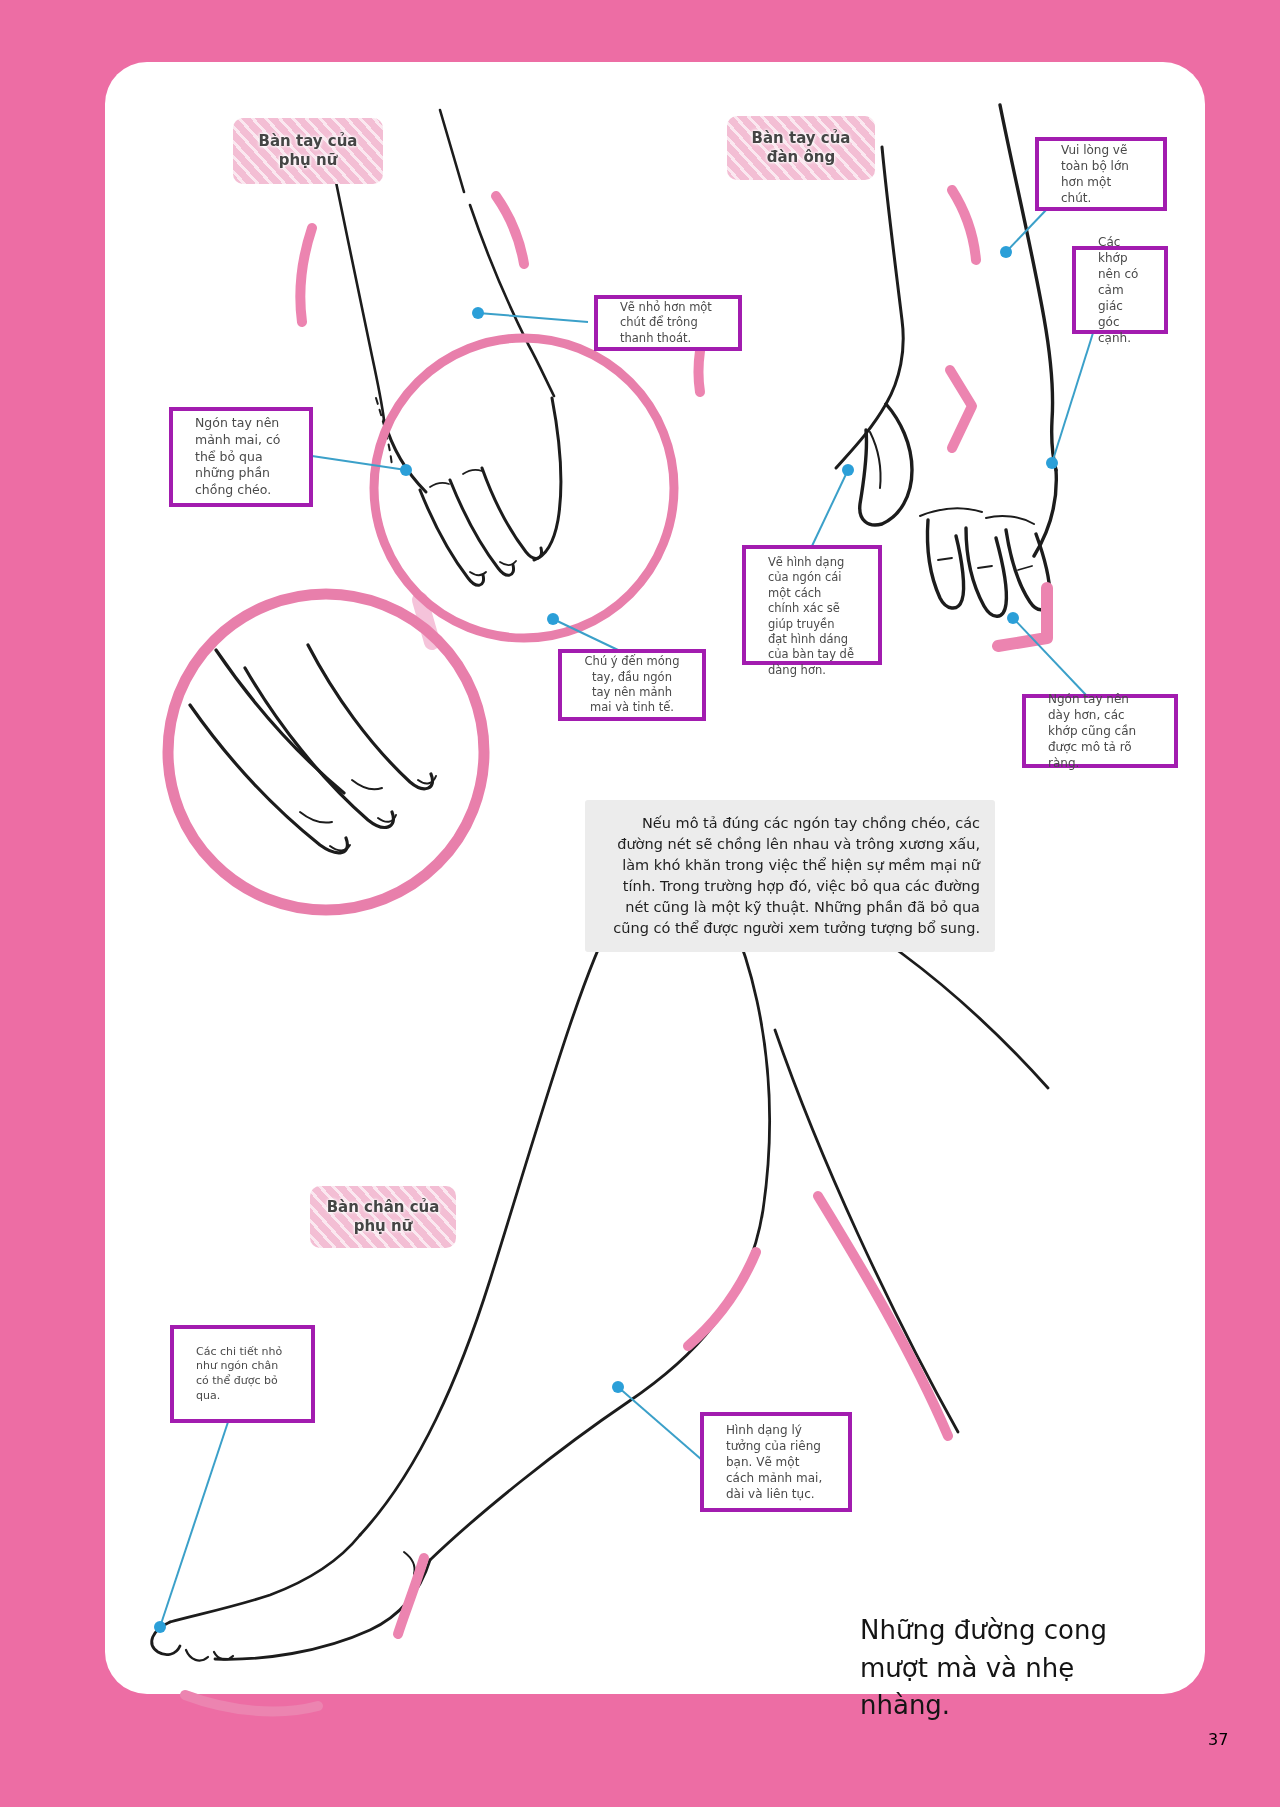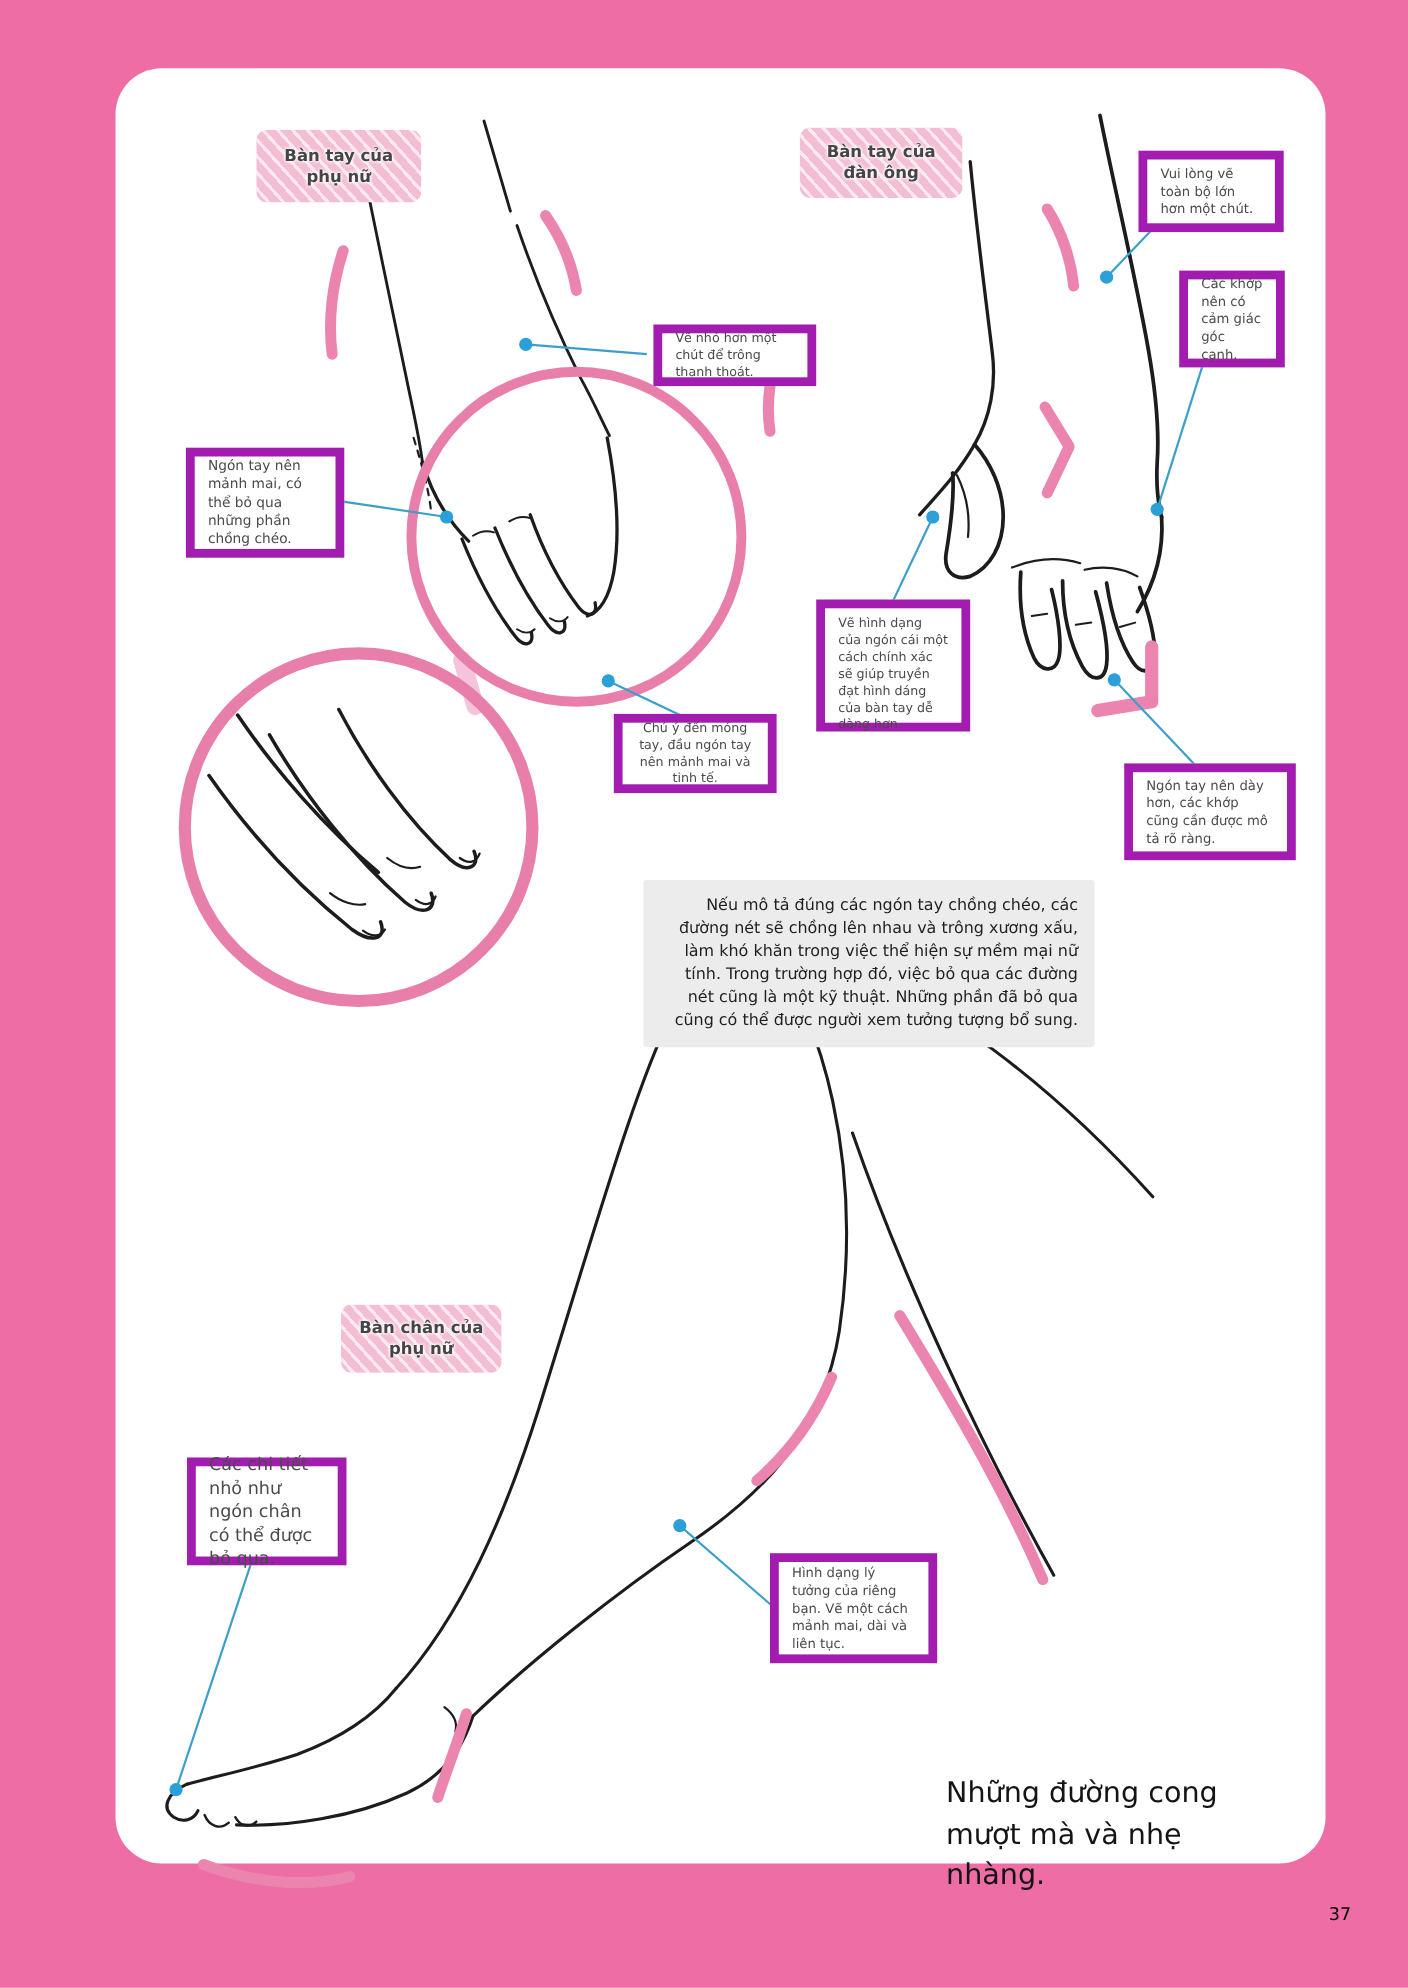--- a/index.html
+++ b/index.html
@@ -16,23 +16,23 @@
   .striped-label{
     position:absolute;z-index:3;border-radius:10px;
     background-color:#f3bed4;
     background-image:repeating-linear-gradient(48deg,rgba(255,255,255,0) 0 7px,rgba(255,255,255,.65) 7px 10px);
     color:#454545;font-size:15px;font-weight:600;line-height:1.3;
     display:flex;align-items:center;justify-content:center;text-align:center;
     text-shadow:0 0 3px #fff,0 0 3px #fff,0 0 4px #fff;
     padding:4px 8px;box-sizing:border-box;
   }
   .callout{
-    position:absolute;z-index:3;background:#fff;border:8px solid #a21caf;
+    position:absolute;z-index:3;background:#fff;border:4px solid #a21caf;
     color:#4a4a4a;font-size:12px;line-height:1.34;
-    display:flex;align-items:center;padding:6px 12px;box-sizing:border-box;
+    display:flex;align-items:center;padding:6px 22px;box-sizing:border-box;
   }
   .callout.top{align-items:flex-start;}
   .callout.center{justify-content:center;text-align:center;}
   .paragraph{
     position:absolute;z-index:3;left:585px;top:800px;width:410px;
     background:#ececec;border-radius:3px;color:#1f1f1f;
     font-size:14.5px;line-height:1.45;padding:13px 15px;box-sizing:border-box;text-align:right;
   }
   .big-note{
     position:absolute;z-index:3;left:860px;top:1612px;width:280px;
@@ -155,21 +155,21 @@
 <div class="striped-label" style="left:233px;top:118px;width:150px;height:66px;">Bàn tay của phụ nữ</div>
 <div class="striped-label" style="left:727px;top:116px;width:148px;height:64px;">Bàn tay của đàn ông</div>
 <div class="striped-label" style="left:310px;top:1186px;width:146px;height:62px;">Bàn chân của phụ nữ</div>
 
 <div class="callout" style="left:594px;top:295px;width:148px;height:56px;font-size:11.5px;">Vẽ nhỏ hơn một chút để trông thanh thoát.</div>
 <div class="callout" style="left:1035px;top:137px;width:132px;height:74px;">Vui lòng vẽ toàn bộ lớn hơn một chút.</div>
 <div class="callout" style="left:1072px;top:246px;width:96px;height:88px;">Các khớp nên có cảm giác góc cạnh.</div>
 <div class="callout" style="left:169px;top:407px;width:144px;height:100px;font-size:12.5px;">Ngón tay nên mảnh mai, có thể bỏ qua những phần chồng chéo.</div>
 <div class="callout center" style="left:558px;top:649px;width:148px;height:72px;font-size:11.5px;">Chú ý đến móng tay, đầu ngón tay nên mảnh mai và tinh tế.</div>
 <div class="callout top" style="left:742px;top:545px;width:140px;height:120px;font-size:11.5px;">Vẽ hình dạng của ngón cái một cách chính xác sẽ giúp truyền đạt hình dáng của bàn tay dễ dàng hơn.</div>
-<div class="callout" style="left:1022px;top:694px;width:156px;height:88px;">Ngón tay nên dày hơn, các khớp cũng cần được mô tả rõ ràng.</div>
-<div class="callout" style="left:170px;top:1325px;width:145px;height:98px;font-size:16px;">Các chi tiết nhỏ như ngón chân có thể được bỏ qua.</div>
+<div class="callout" style="left:1022px;top:694px;width:156px;height:74px;">Ngón tay nên dày hơn, các khớp cũng cần được mô tả rõ ràng.</div>
+<div class="callout" style="left:170px;top:1325px;width:145px;height:98px;font-size:11px;">Các chi tiết nhỏ như ngón chân có thể được bỏ qua.</div>
 <div class="callout" style="left:700px;top:1412px;width:152px;height:100px;">Hình dạng lý tưởng của riêng bạn. Vẽ một cách mảnh mai, dài và liên tục.</div>
 
 <div class="paragraph">Nếu mô tả đúng các ngón tay chồng chéo, các đường nét sẽ chồng lên nhau và trông xương xấu, làm khó khăn trong việc thể hiện sự mềm mại nữ tính. Trong trường hợp đó, việc bỏ qua các đường nét cũng là một kỹ thuật. Những phần đã bỏ qua cũng có thể được người xem tưởng tượng bổ sung.</div>
 
 <div class="big-note">Những đường cong mượt mà và nhẹ nhàng.</div>
 
 <div class="page-number">37</div>
 
 </body></html>

